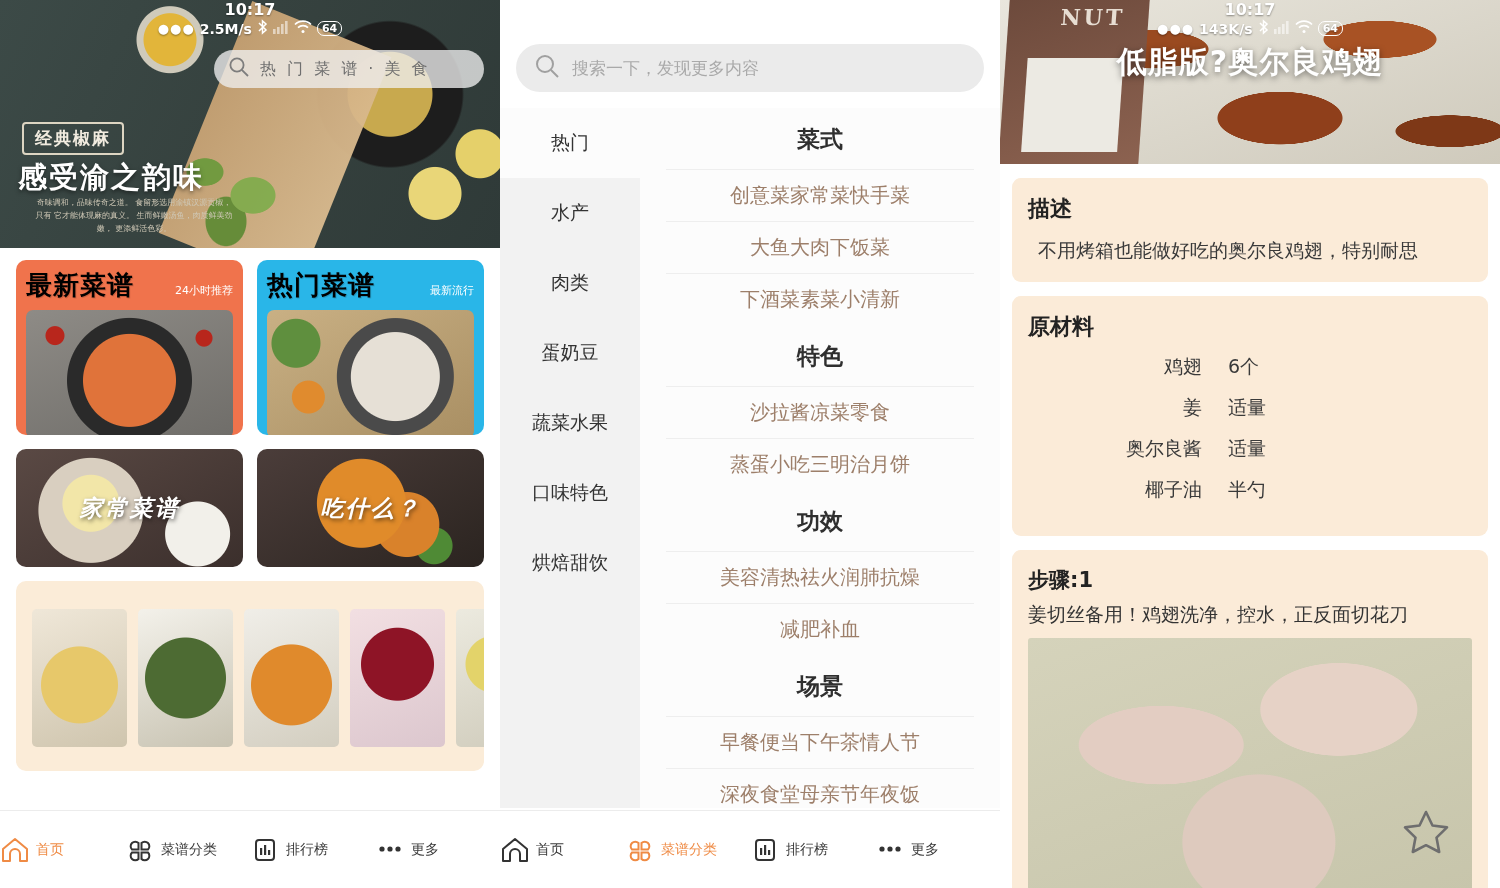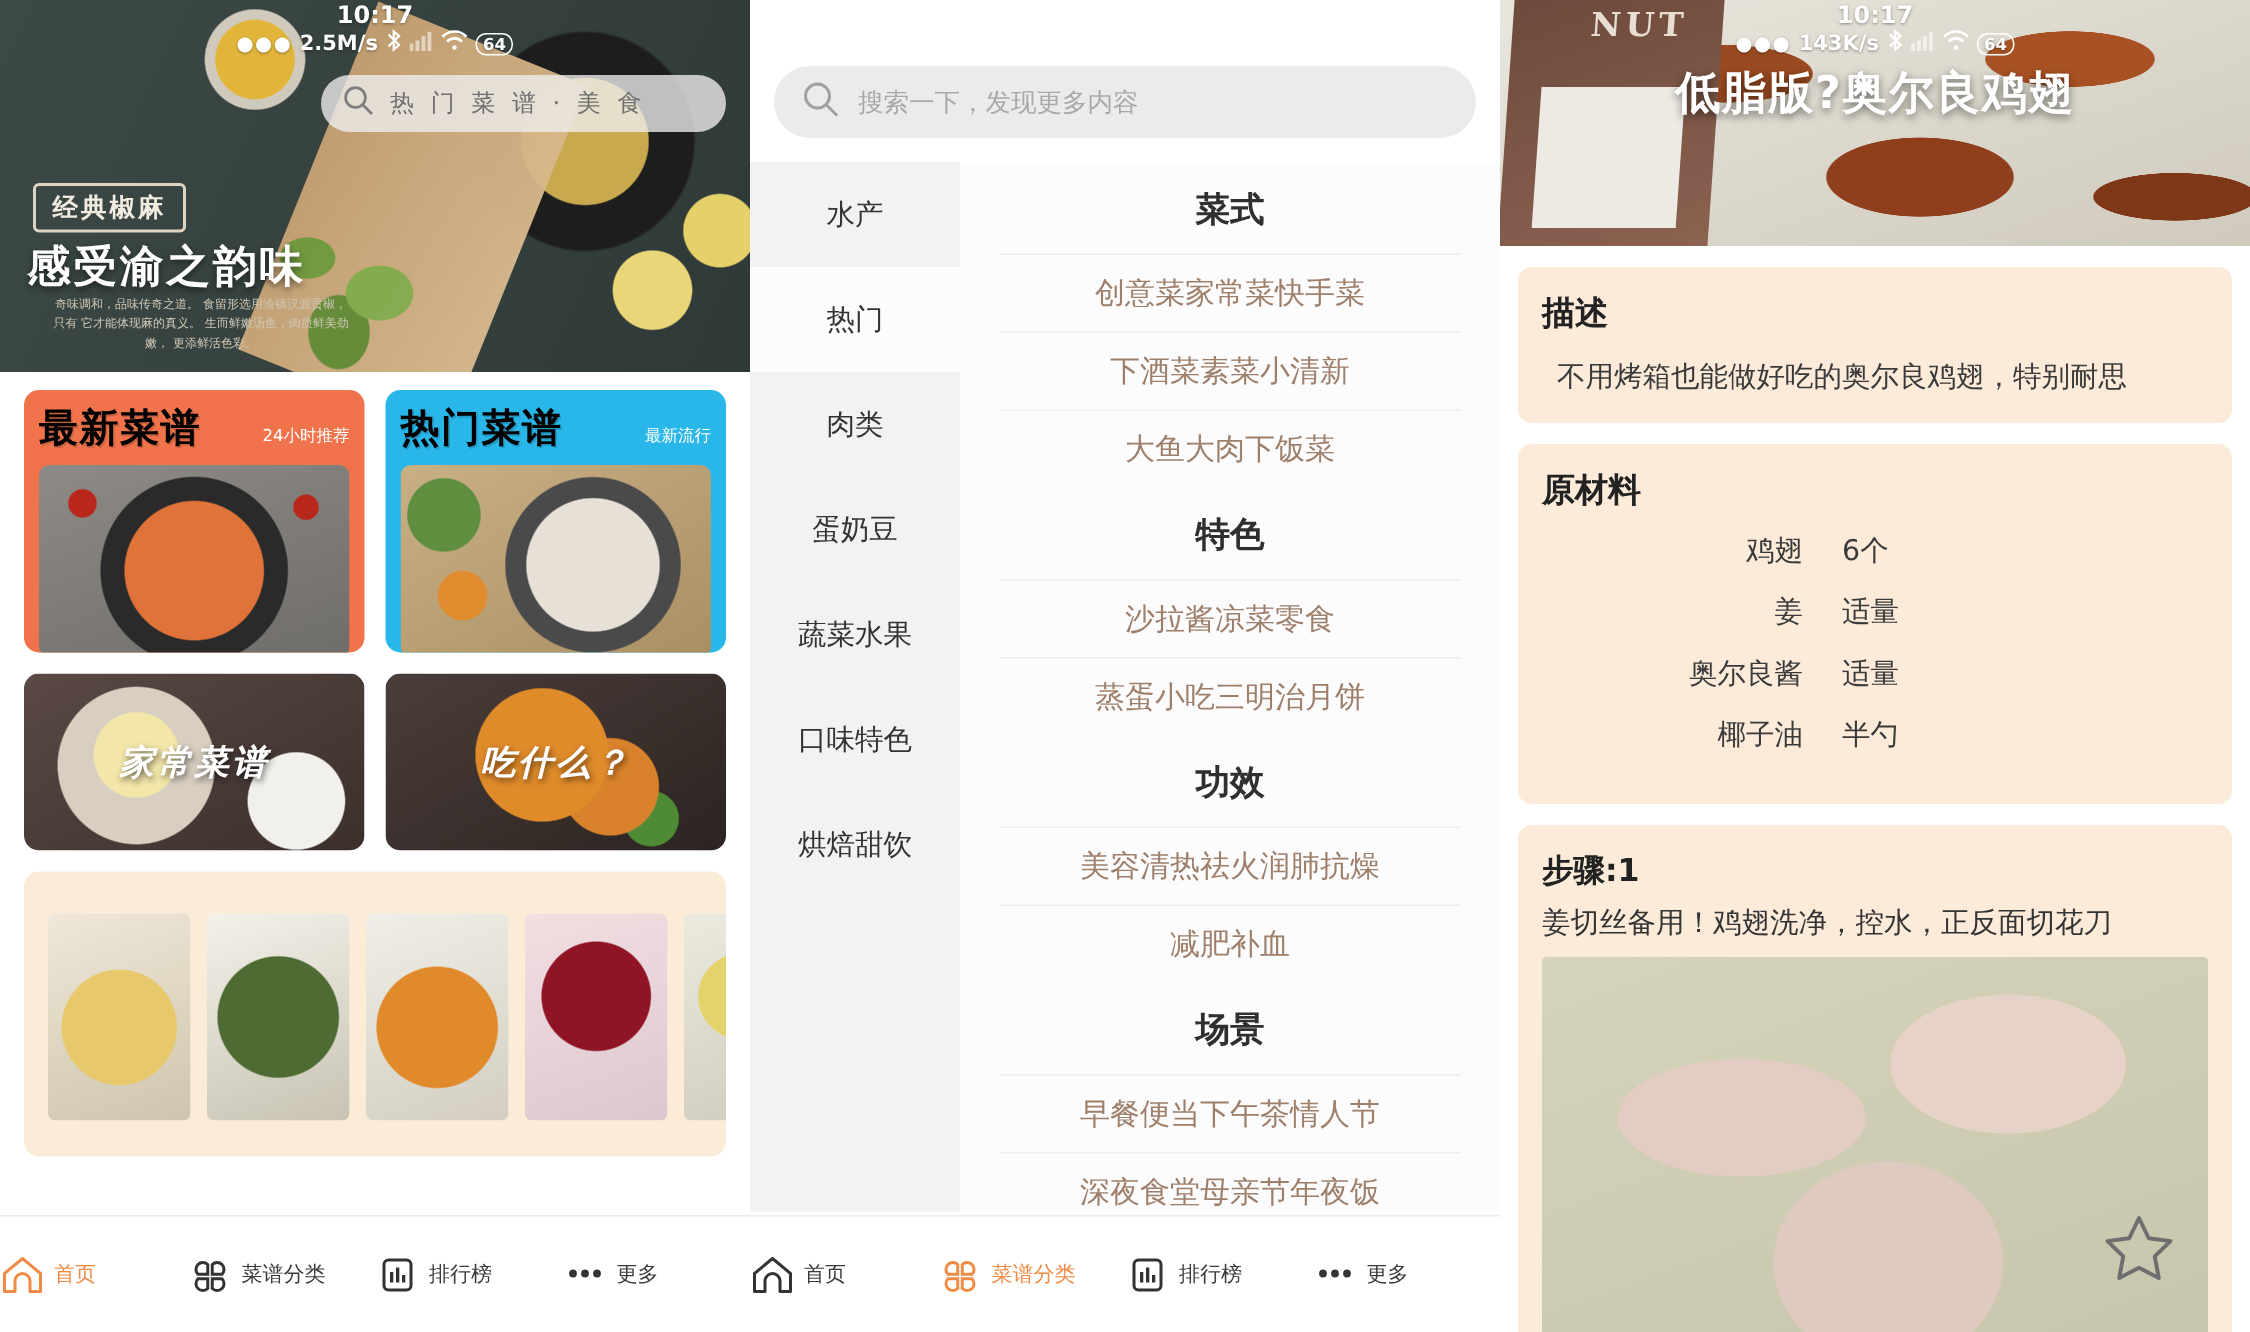--- a/index.html
+++ b/index.html
@@ -384,25 +384,25 @@
               <circle cx="11" cy="11" r="8" stroke="#a0a0a0" stroke-width="2" fill="none"></circle>
               <line x1="17" y1="17" x2="24" y2="24" stroke="#a0a0a0" stroke-width="2"></line>
             </svg>
         </span>
         <span class="ph">搜索一下，发现更多内容</span>
       </div>
     </div>
 
     <div class="s2-body">
       <div class="s2-side">
+        <div class="s2-side-item active">
+            <span>热门</span>
+          </div>
         <div class="s2-side-item">
             <span>水产</span>
-          </div>
-        <div class="s2-side-item active">
-            <span>热门</span>
           </div>
         <div class="s2-side-item">
             <span>肉类</span>
           </div>
         <div class="s2-side-item">
             <span>蛋奶豆</span>
           </div>
         <div class="s2-side-item">
             <span>蔬菜水果</span>
           </div>
@@ -416,27 +416,27 @@
 
       <div class="s2-main">
 
         <div class="s2-sec-title">菜式</div>
         <div class="s2-tagrow">
           <span class="s2-tag">创意菜</span>
           <span class="s2-tag">家常菜</span>
           <span class="s2-tag">快手菜</span>
         </div>
         <div class="s2-tagrow">
+          <span class="s2-tag">大鱼大肉</span>
+          <span class="s2-tag">下饭菜</span>
+        </div>
+        <div class="s2-tagrow">
           <span class="s2-tag">下酒菜</span>
           <span class="s2-tag">素菜</span>
           <span class="s2-tag">小清新</span>
-        </div>
-        <div class="s2-tagrow">
-          <span class="s2-tag">大鱼大肉</span>
-          <span class="s2-tag">下饭菜</span>
         </div>
 
         <div class="s2-sec-title">特色</div>
         <div class="s2-tagrow">
           <span class="s2-tag">沙拉</span>
           <span class="s2-tag">酱</span>
           <span class="s2-tag">凉菜</span>
           <span class="s2-tag">零食</span>
         </div>
         <div class="s2-tagrow">

